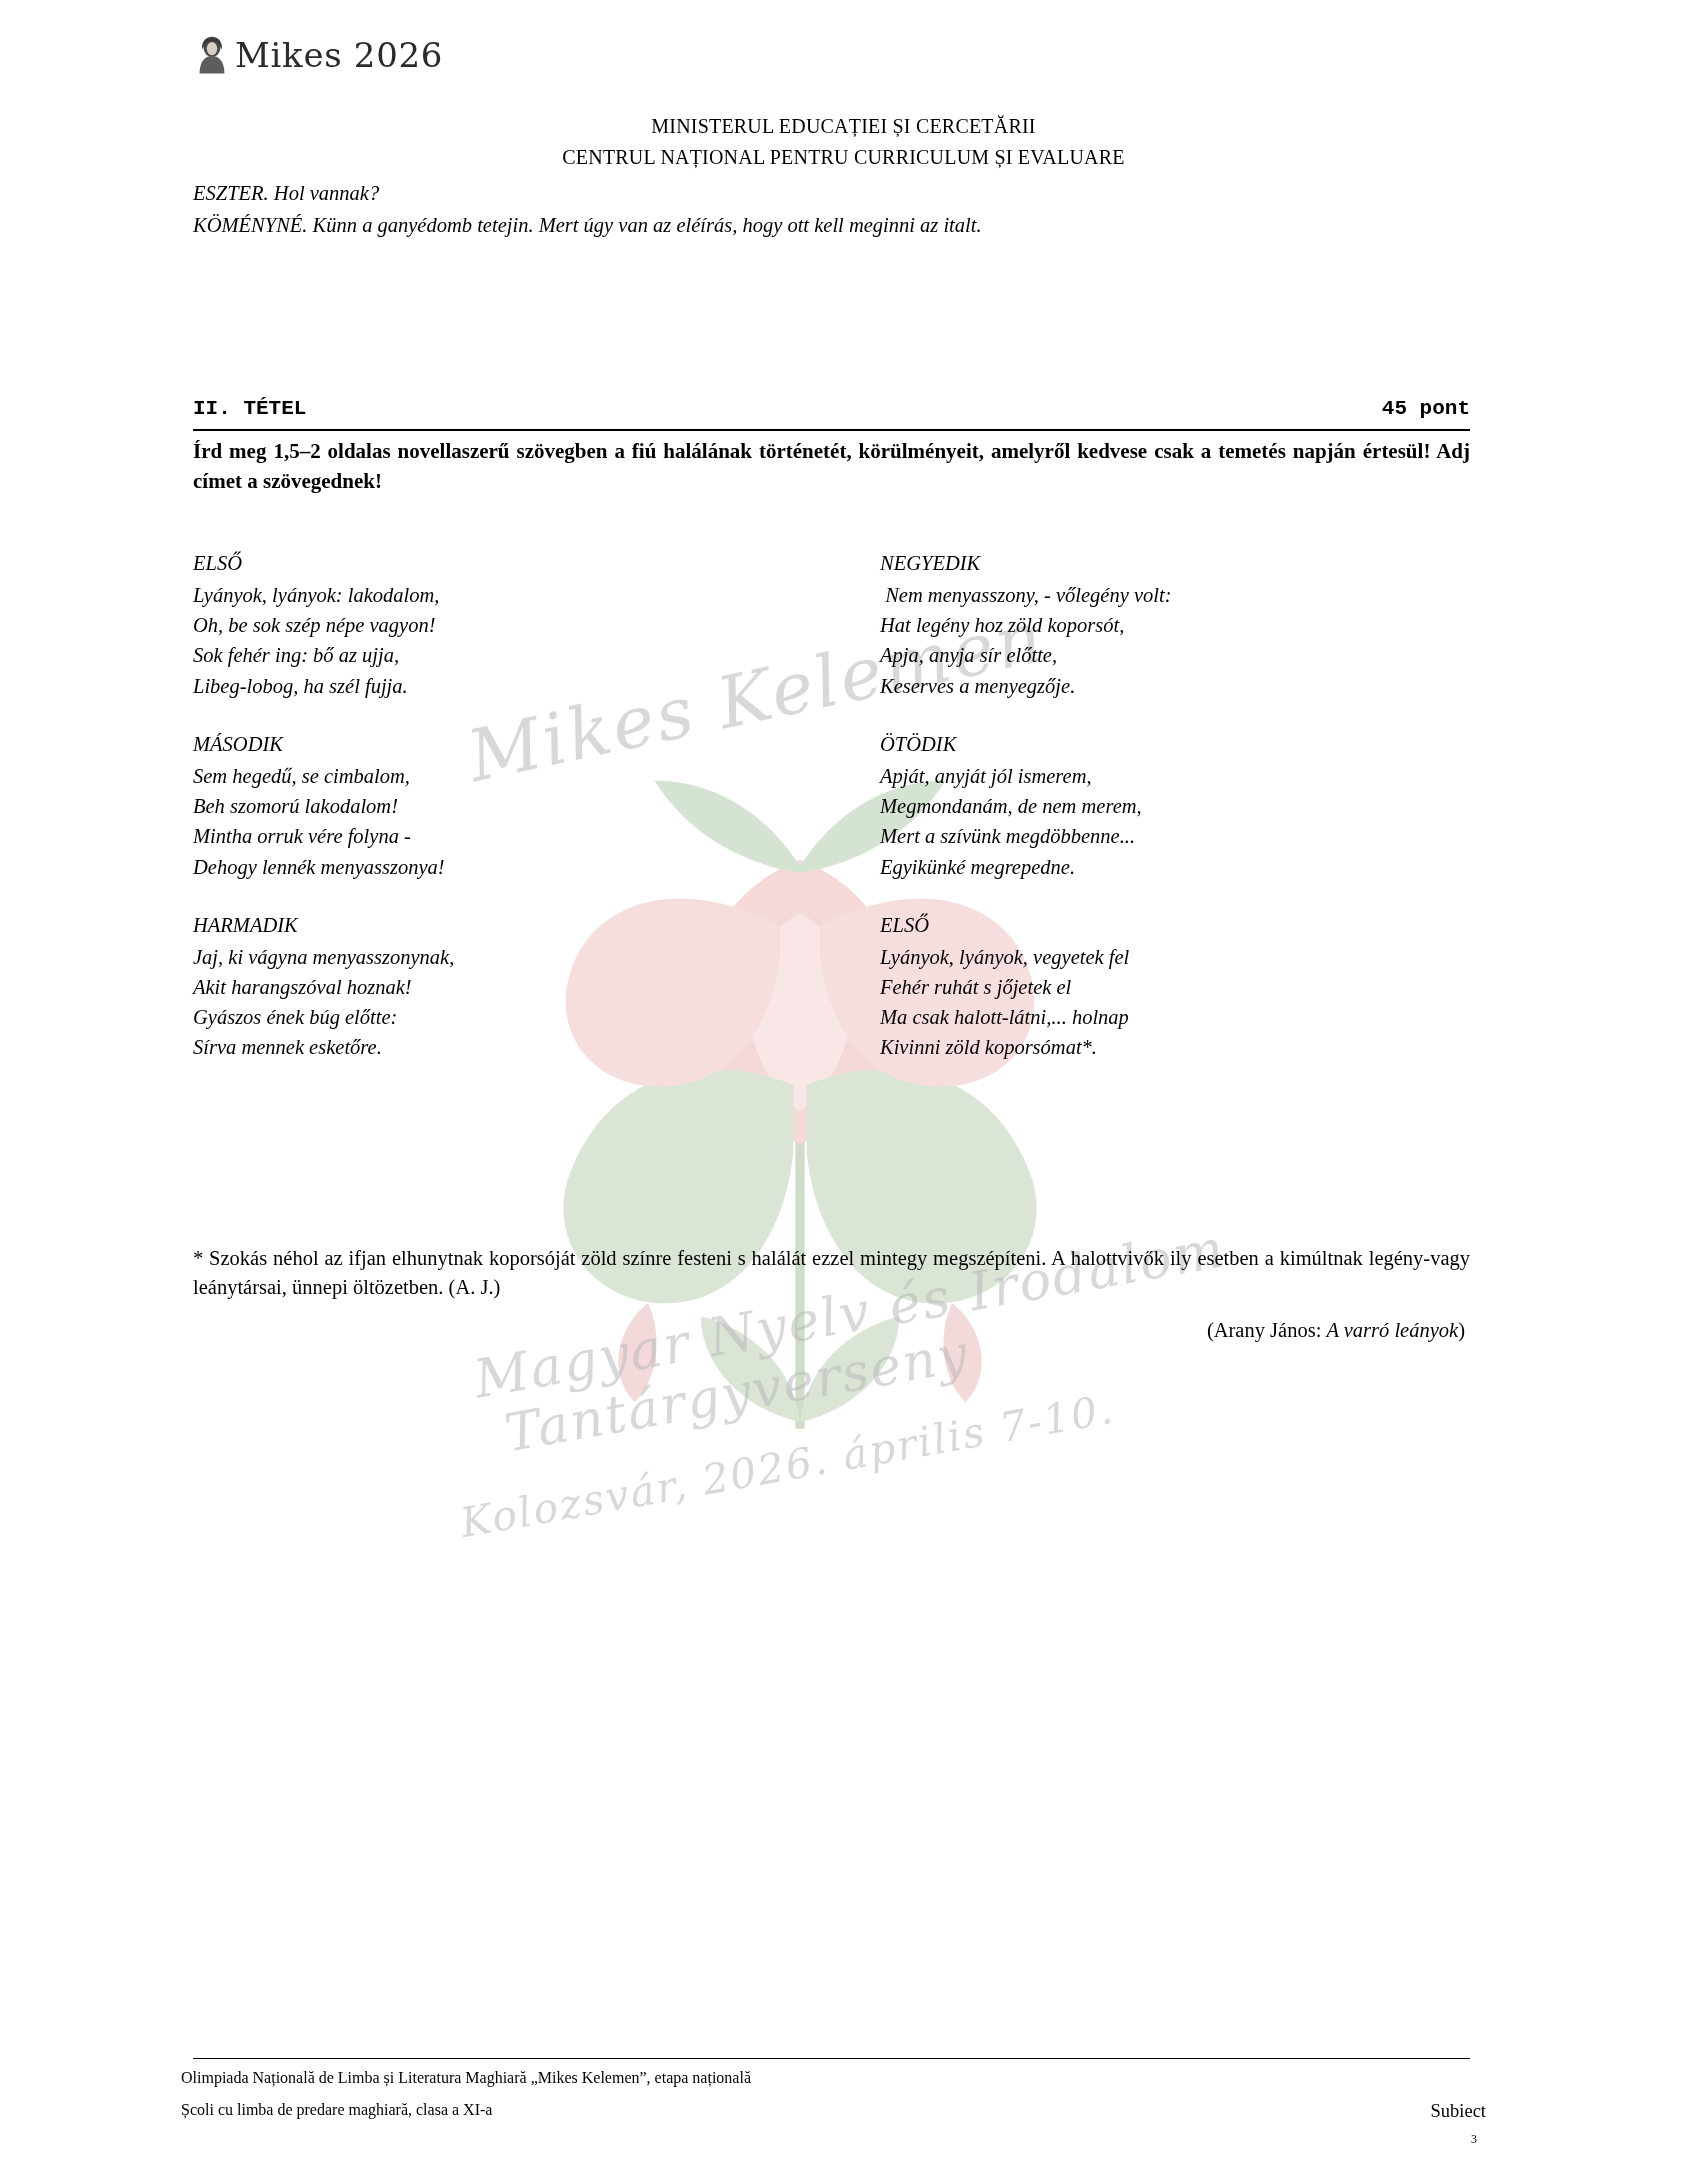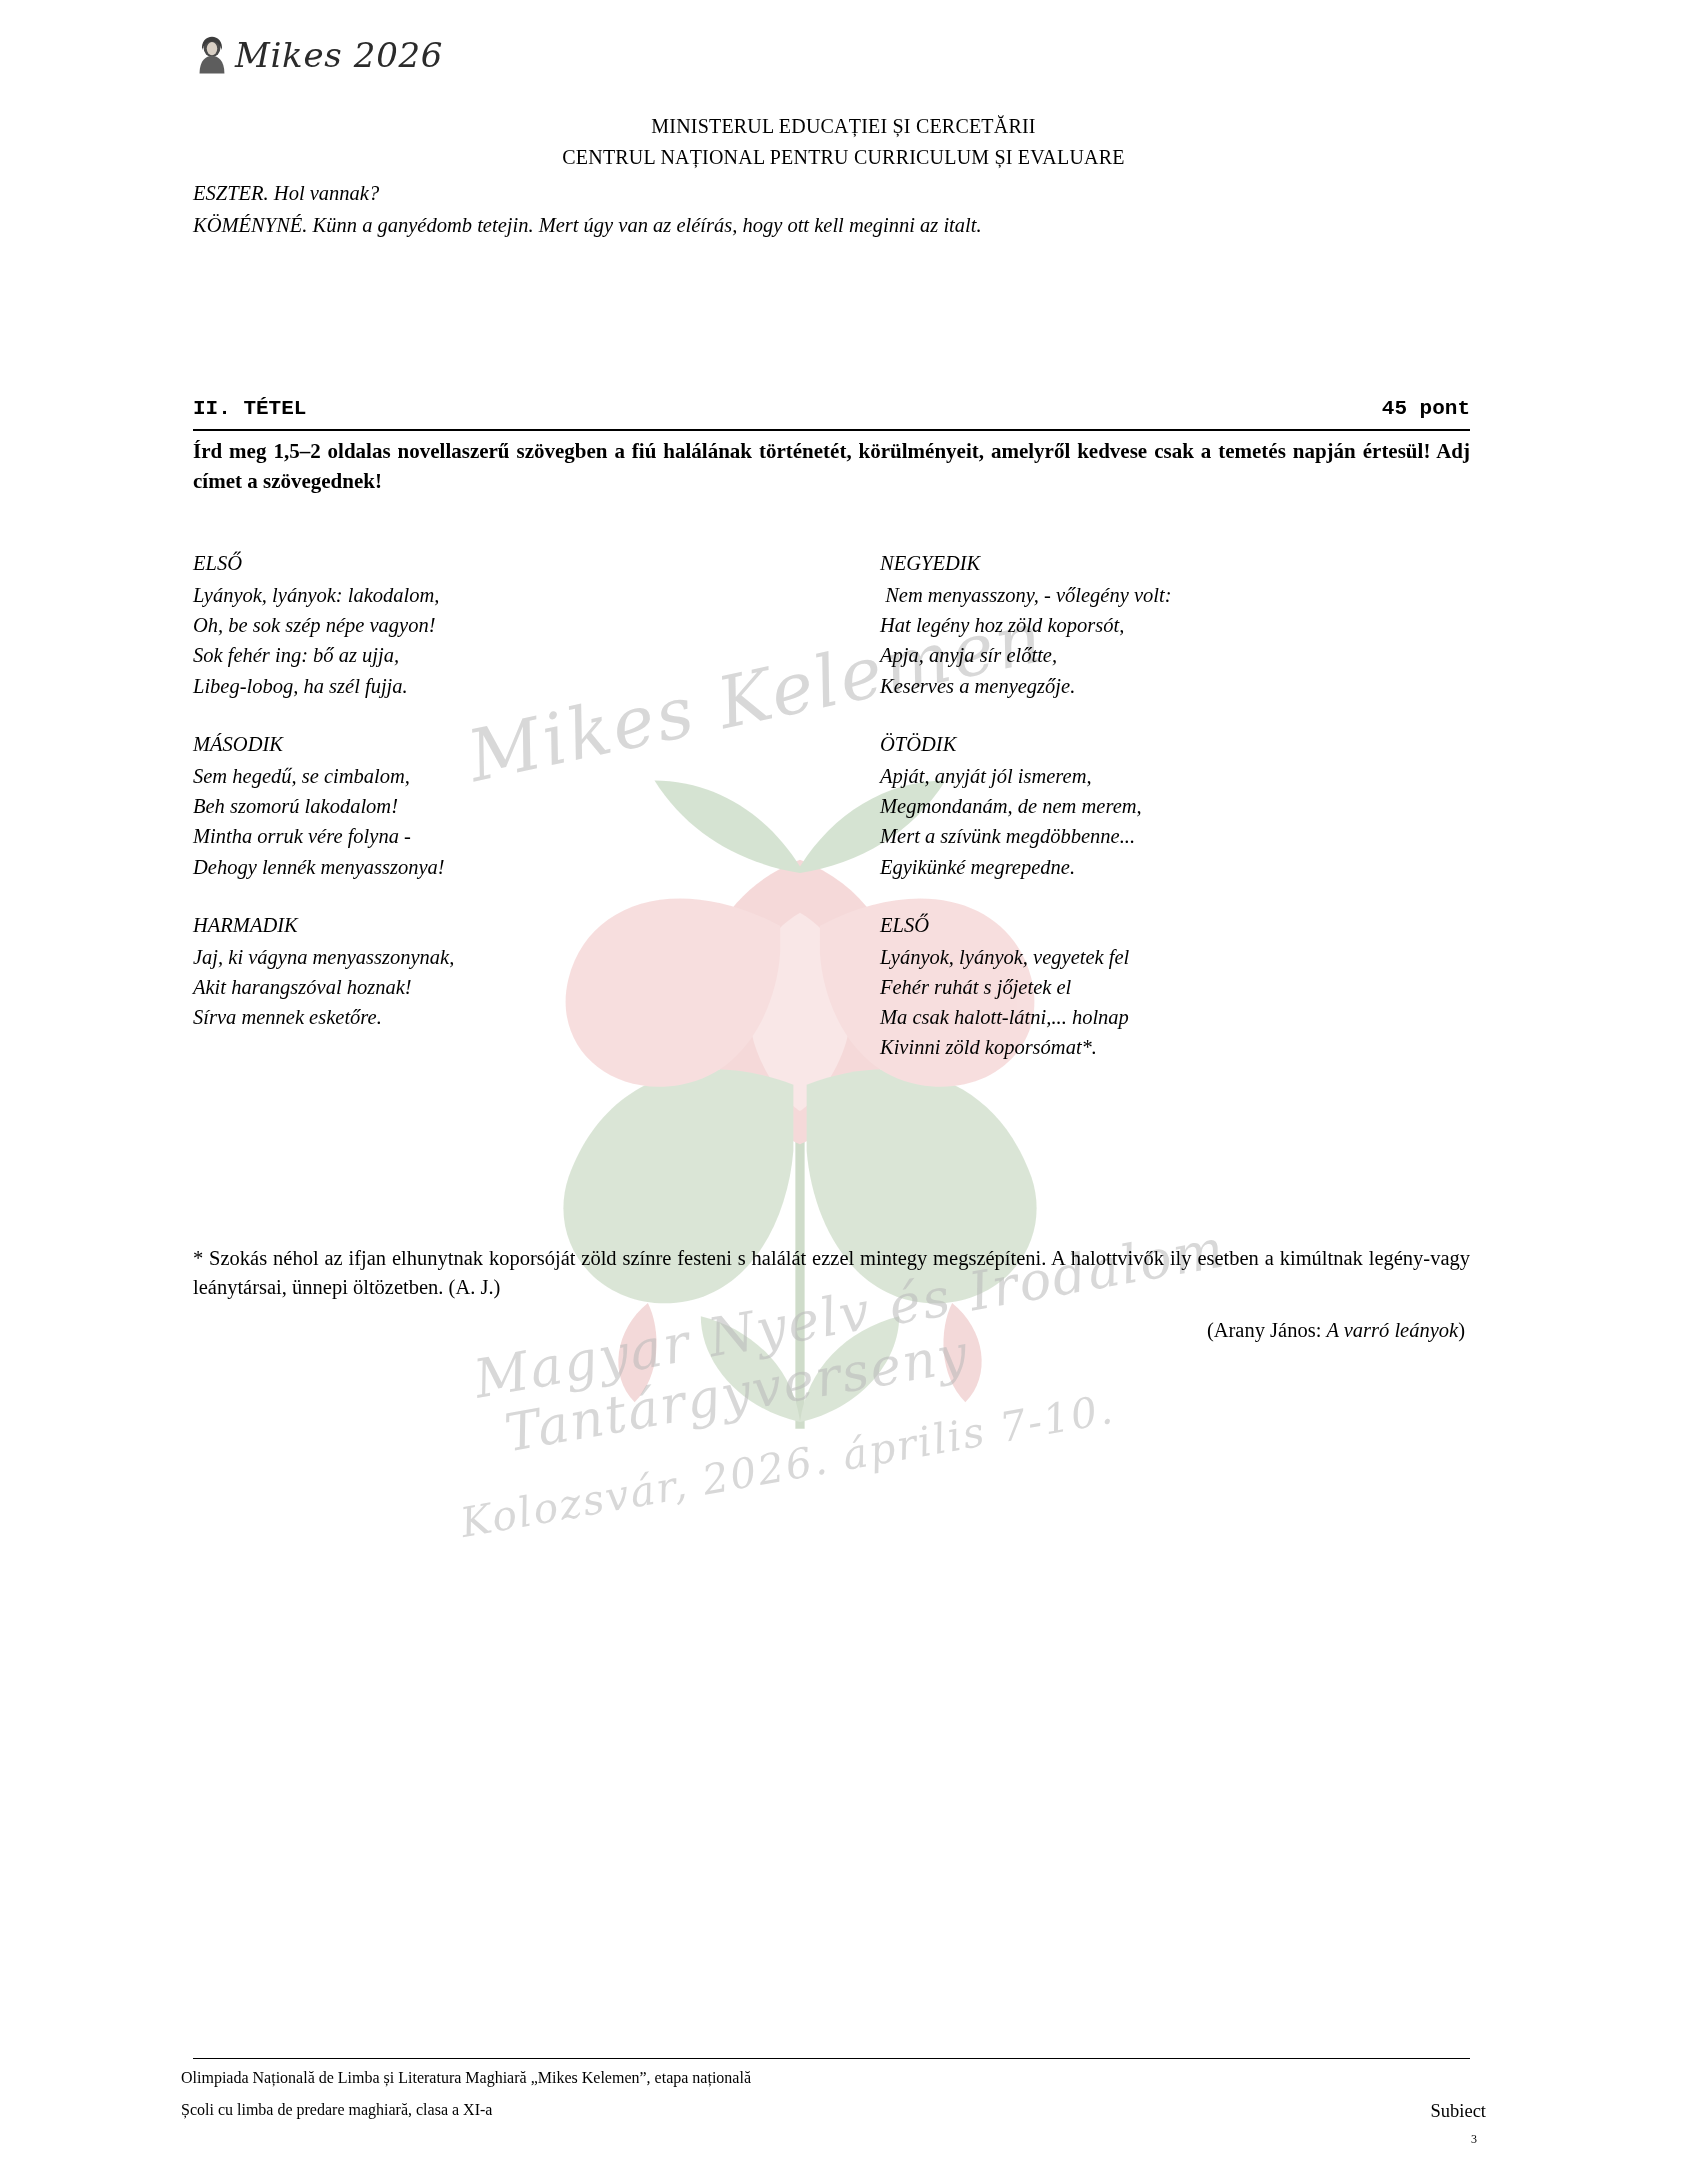--- a/index.html
+++ b/index.html
@@ -68,21 +68,20 @@
   }
 
   
   .logo-wrap {
     position: absolute;
     left: 193px;
     top: 34px;
     display: flex;
     align-items: center;
     gap: 4px;
-    font-style: italic;
   }
   .logo-text {
     font-family: "DejaVu Serif", serif;
     font-size: 34px;
     color: #2b2b2b;
     letter-spacing: 0.7px;
   }
 
   
   .inst {
@@ -277,20 +276,21 @@
       <div class="stanza-title">MÁSODIK</div>
       <div class="verse">Sem hegedű, se cimbalom,</div>
       <div class="verse">Beh szomorú lakodalom!</div>
       <div class="verse">Mintha orruk vére folyna -</div>
       <div class="verse">Dehogy lennék menyasszonya!</div>
     </div>
     <div class="stanza">
       <div class="stanza-title">HARMADIK</div>
       <div class="verse">Jaj, ki vágyna menyasszonynak,</div>
       <div class="verse">Akit harangszóval hoznak!</div>
+      <div class="verse">Gyászos ének búg előtte:</div>
       <div class="verse">Sírva mennek esketőre.</div>
     </div>
   </div>
 
   <div class="poem-col col-right">
     <div class="stanza">
       <div class="stanza-title">NEGYEDIK</div>
       <div class="verse"> Nem menyasszony, - vőlegény volt:</div>
       <div class="verse">Hat legény hoz zöld koporsót,</div>
       <div class="verse">Apja, anyja sír előtte,</div>

